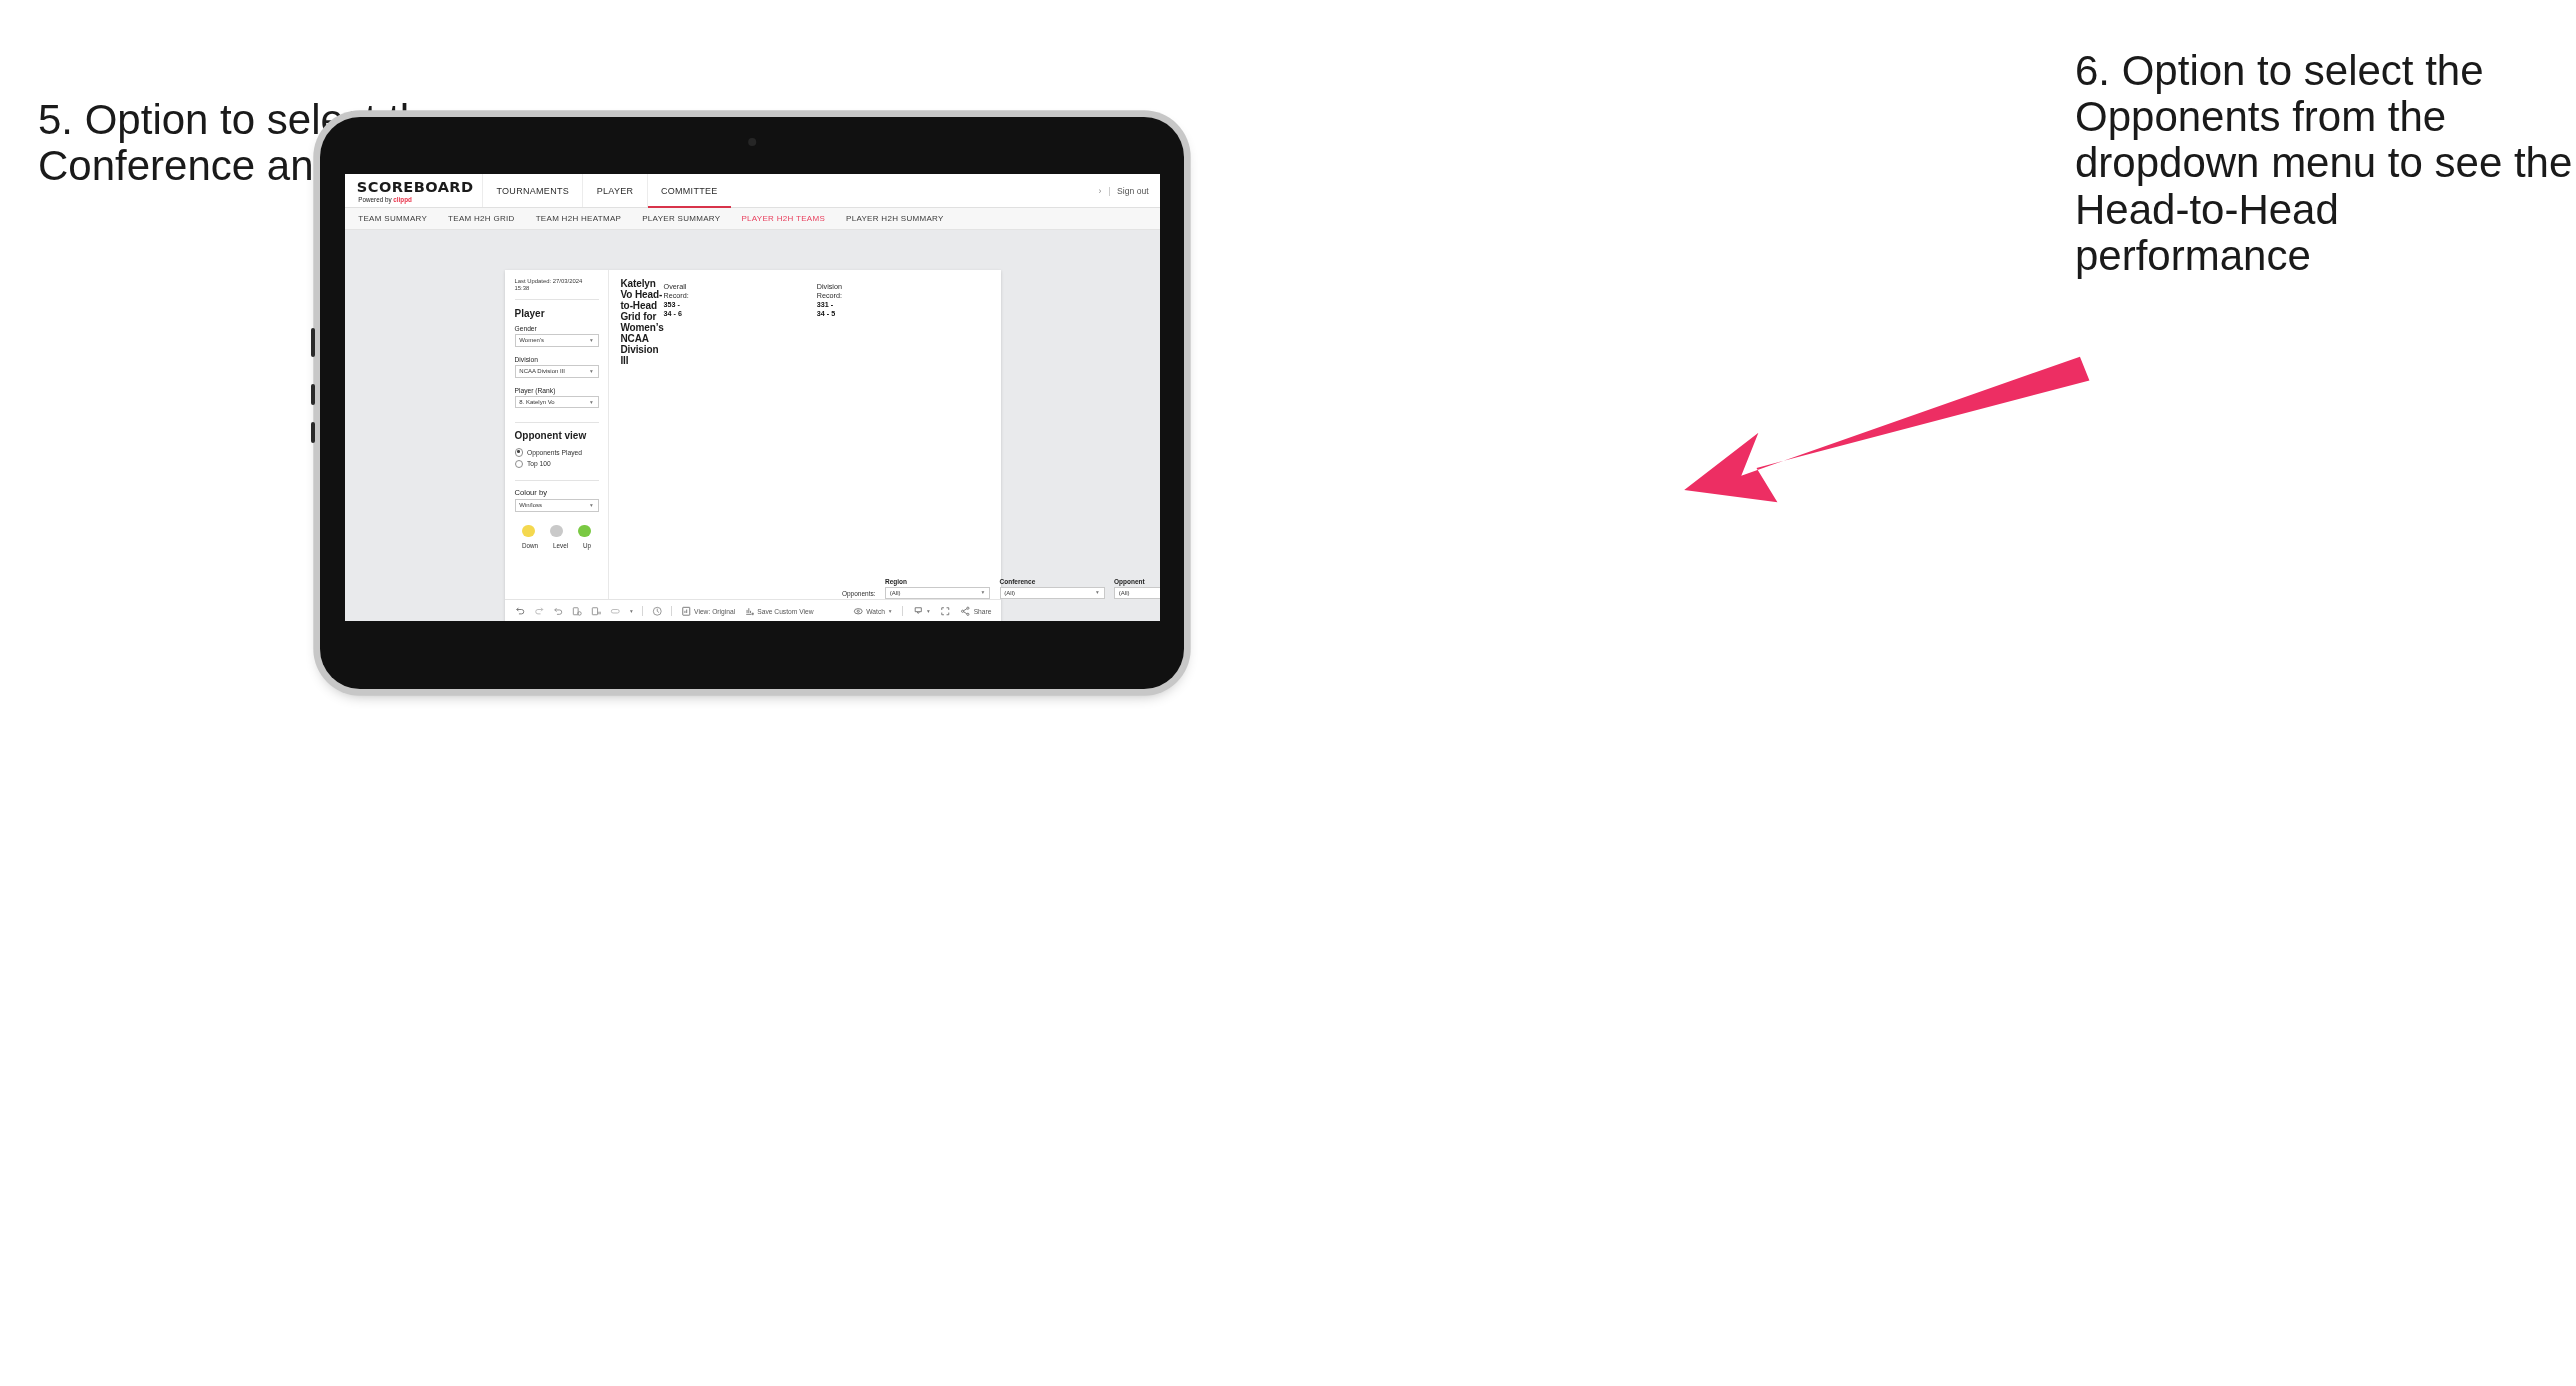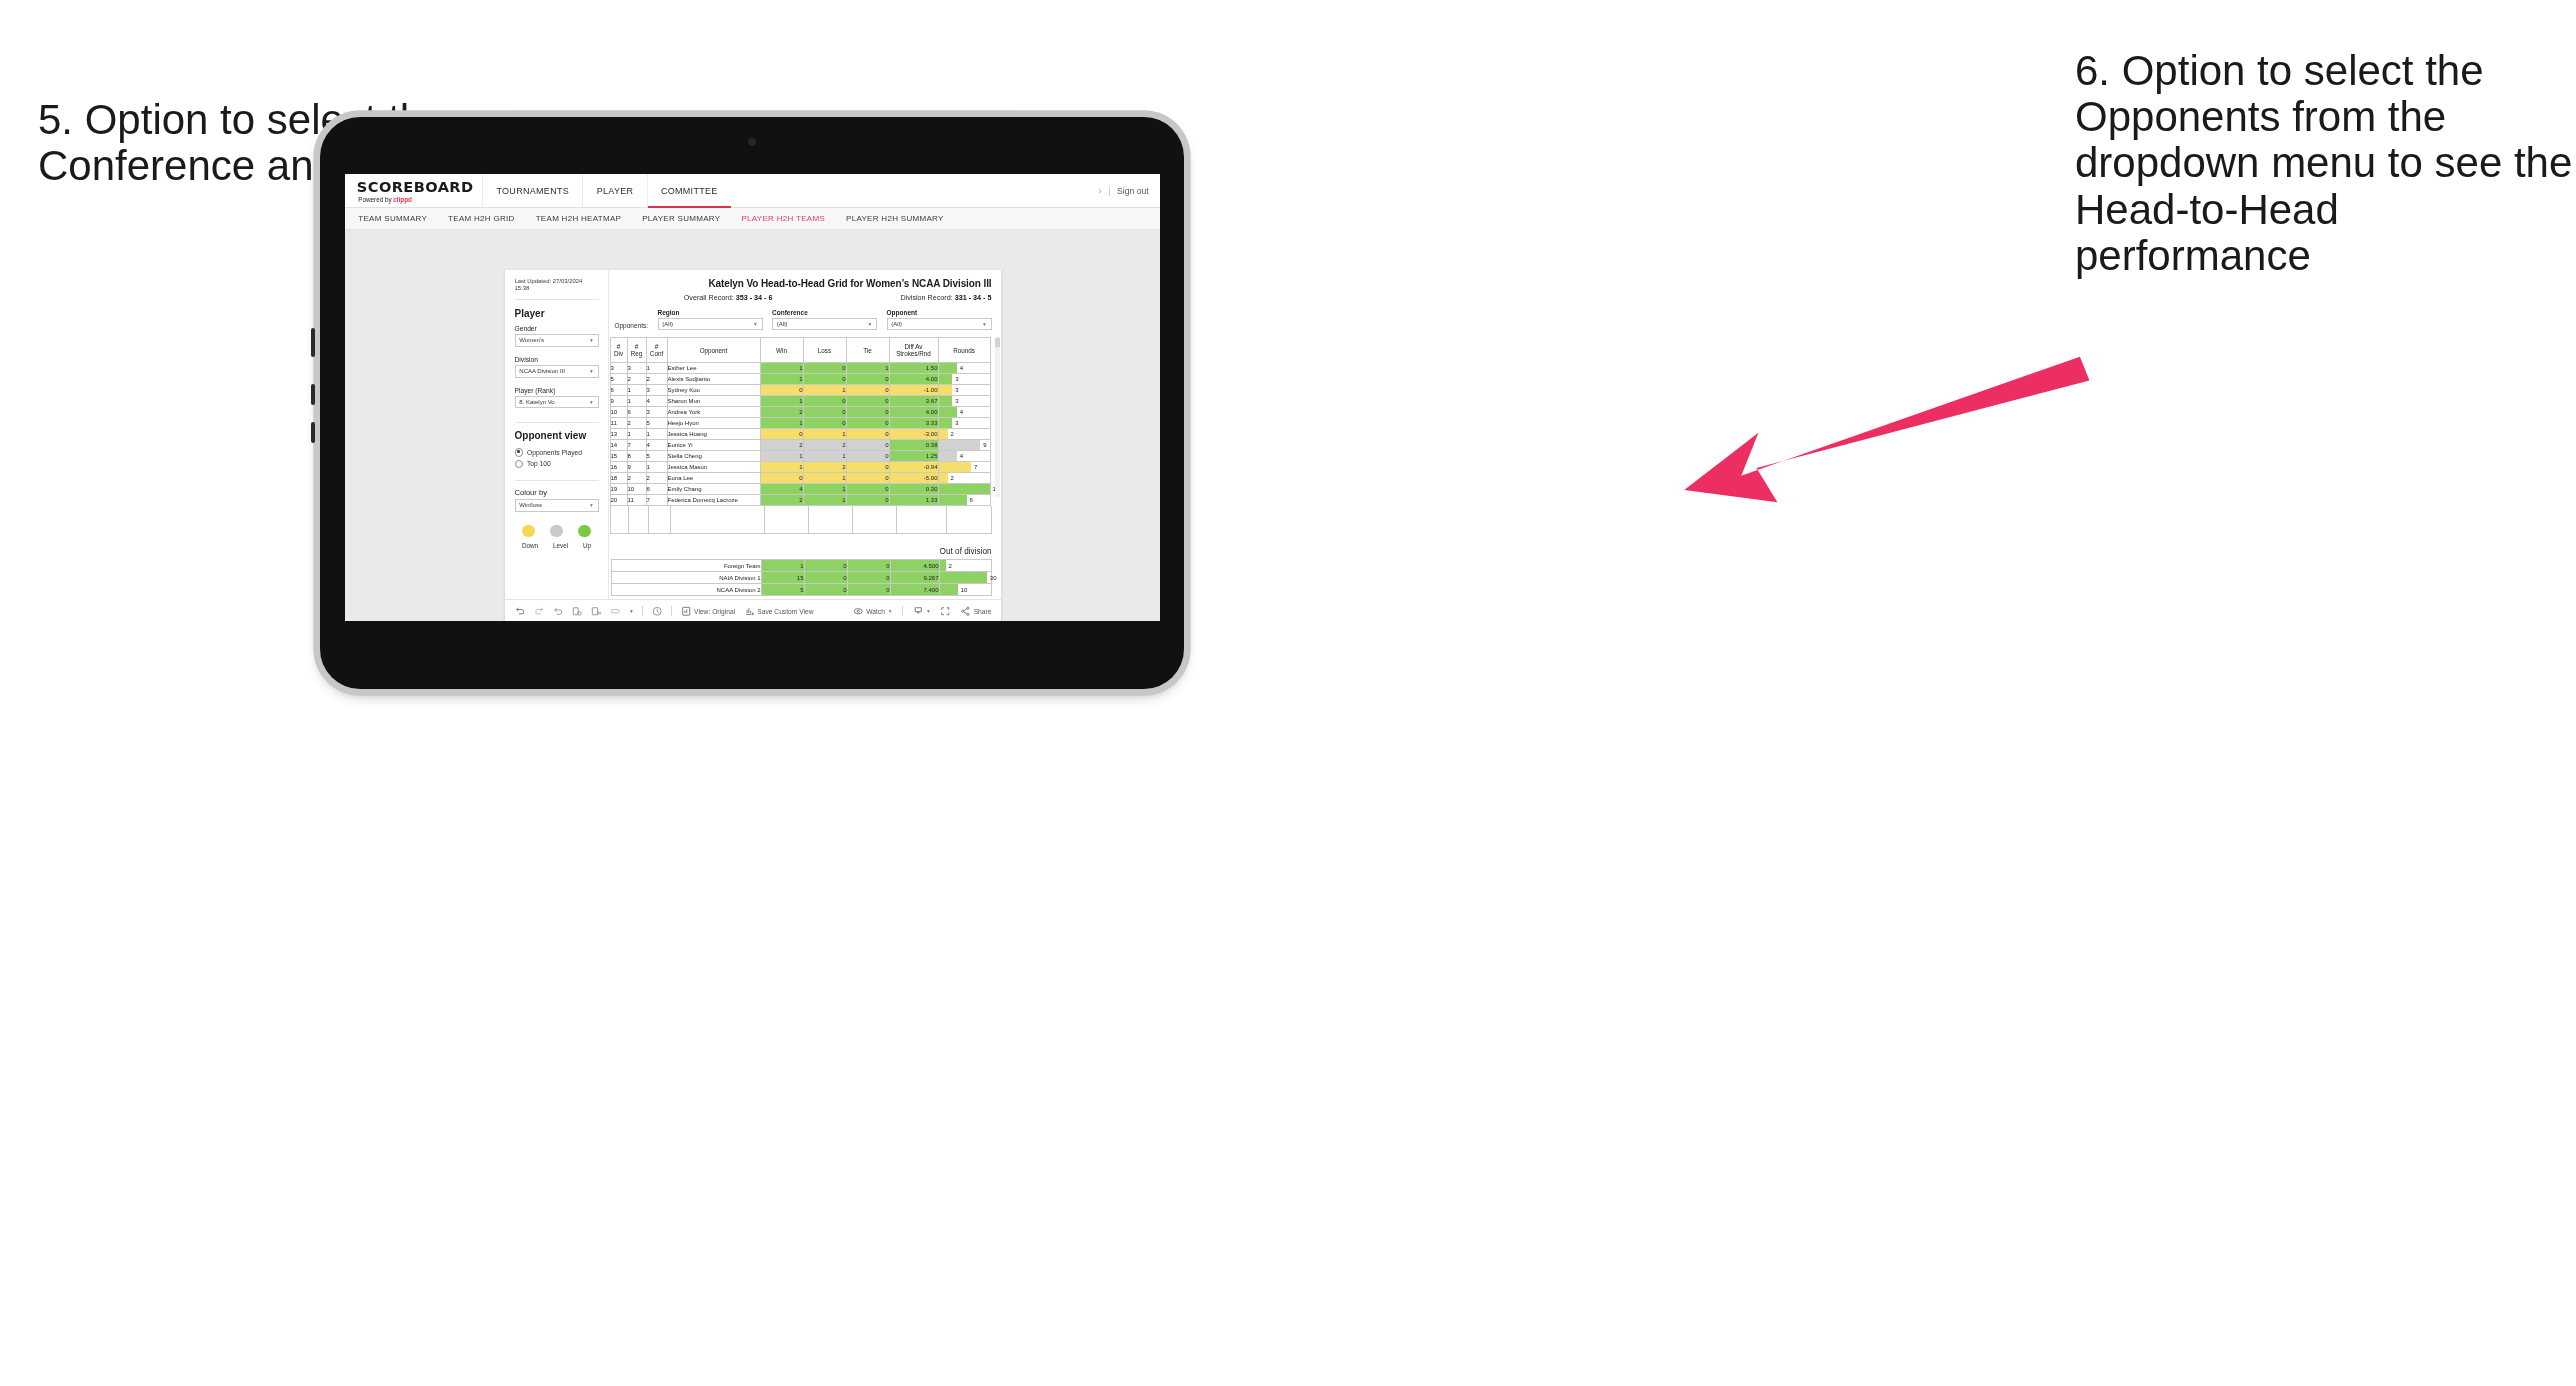--- a/index.html
+++ b/index.html
@@ -60,21 +60,21 @@
   .sel span.v{flex:1;overflow:hidden;white-space:nowrap;}
   .caret{font-size:4.8px;color:#777;}
   .radio-row{display:flex;align-items:center;gap:3.8px;margin-bottom:2.9px;font-size:6.7px;cursor:pointer;}
   .radio{width:6.7px;height:6.7px;border-radius:50%;border:1px solid #8d8d8d;background:#fff;position:relative;flex:none;}
   .radio.on::after{content:"";position:absolute;left:1.4px;top:1.4px;width:2.7px;height:2.7px;border-radius:50%;background:#444;}
   .legend{display:flex;justify-content:space-around;align-items:center;margin-top:13.3px;}
   .dot{width:12.4px;height:12.4px;border-radius:50%;}
   .legend-lab{display:flex;justify-content:space-around;margin-top:4.8px;font-size:6.3px;color:#2f2f2f;}
 
   
-  .main{flex:1;padding:7.6px 9.5px 0 11.4px;min-width:0;display:flex;flex-direction:column;align-items:flex-end;}
+  .main{flex:1;padding:7.6px 9.5px 0 11.4px;min-width:0;display:flex;flex-direction:row;}
   .title{font-size:10px;font-weight:bold;color:#1b1b1b;letter-spacing:-0.1px;}
   .rec-row{display:flex;margin-top:4.8px;font-size:7.2px;color:#2a2a2a;}
   .rec-row .g2{margin-left:128px;}
   .rec-row b{font-weight:bold;color:#111;}
 
   .filters{display:flex;align-items:flex-end;margin-top:6.7px;gap:9.5px;}
   .flab-left{font-size:6.5px;color:#2f2f2f;padding-bottom:1.9px;}
   .fgroup{width:105px;}
   .fgroup .cap{font-size:6.5px;font-weight:bold;color:#1d1d1d;margin-bottom:1.9px;}
 

